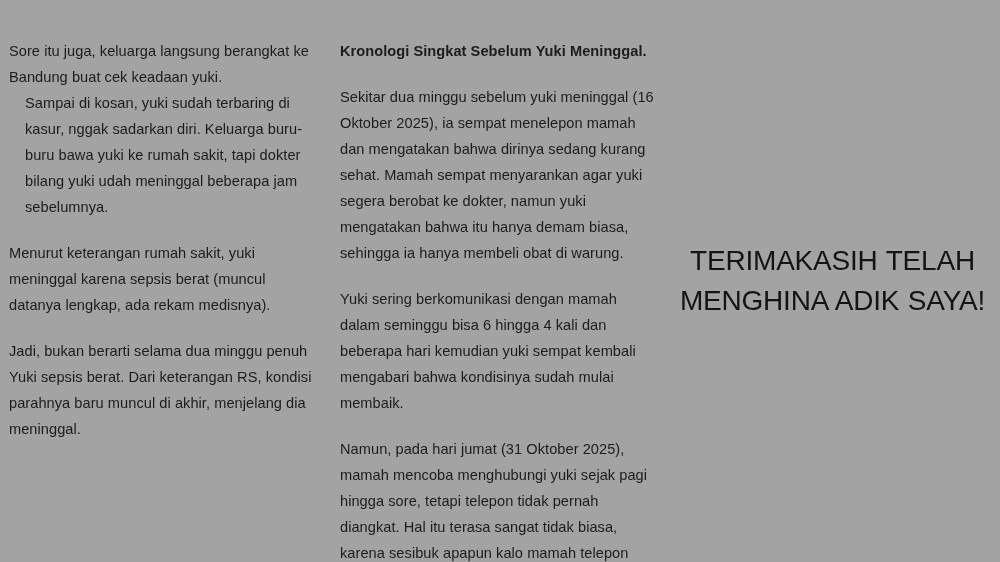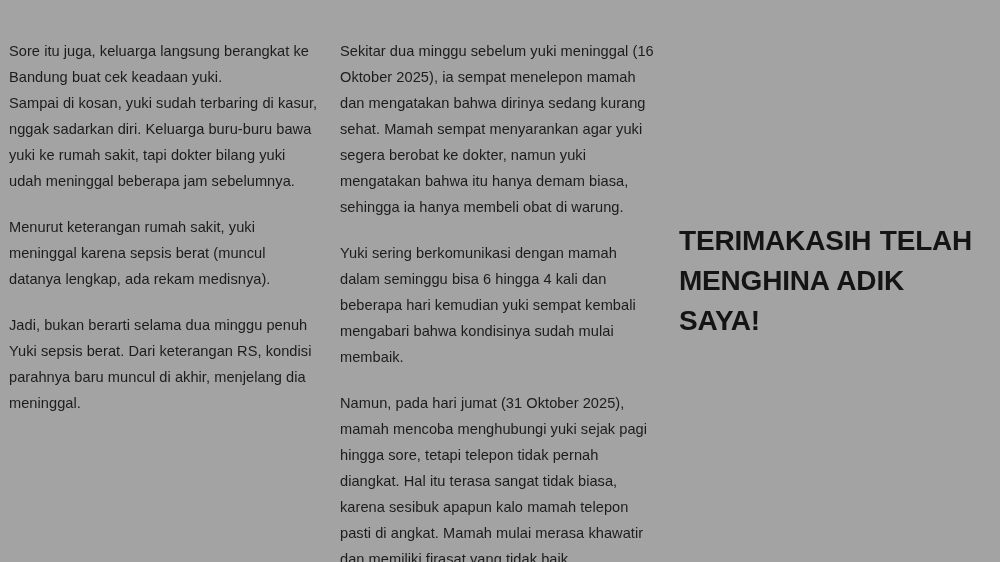--- a/index.html
+++ b/index.html
@@ -64,48 +64,50 @@
   .para + .para {
     margin-top: 20px;
   }
 
   .para.bold {
     font-weight: 700;
   }
 
   .para.tight + .para.tight {
     margin-top: 0;
+    margin-left: 16px;
   }
 
   
   .headline {
     font-size: 28px;
     line-height: 40px;
-    font-weight: 700;
-    text-align: left;
+    font-weight: 400;
+    text-align: center;
     color: #141414;
     margin: 0;
     letter-spacing: -0.2px;
     word-spacing: 1px;
   }
 </style>
 </head>
 <body>
 
 <div class="canvas">
 
   <div class="col col-left">
     <p class="para tight">Sore itu juga, keluarga langsung berangkat ke Bandung buat cek keadaan yuki.</p>
     <p class="para tight">Sampai di kosan, yuki sudah terbaring di kasur, nggak sadarkan diri. Keluarga buru-buru bawa yuki ke rumah sakit, tapi dokter bilang yuki udah meninggal beberapa jam sebelumnya.</p>
     <p class="para">Menurut keterangan rumah sakit, yuki meninggal karena sepsis berat (muncul datanya lengkap, ada rekam medisnya).</p>
     <p class="para tight">Jadi, bukan berarti selama dua minggu penuh Yuki sepsis berat. Dari keterangan RS, kondisi parahnya baru muncul di akhir, menjelang dia meninggal.</p>
 
   </div>
 
   <div class="col col-mid">
+    <p class="para bold">Kronologi Singkat Sebelum Yuki Meninggal.</p>
     <p class="para">Sekitar dua minggu sebelum yuki meninggal (16 Oktober 2025), ia sempat menelepon mamah dan mengatakan bahwa dirinya sedang kurang sehat. Mamah sempat menyarankan agar yuki segera berobat ke dokter, namun yuki mengatakan bahwa itu hanya demam biasa, sehingga ia hanya membeli obat di warung.</p>
     <p class="para">Yuki sering berkomunikasi dengan mamah dalam seminggu bisa 6 hingga 4 kali dan beberapa hari kemudian yuki sempat kembali mengabari bahwa kondisinya sudah mulai membaik.</p>
     <p class="para">Namun, pada hari jumat (31 Oktober 2025), mamah mencoba menghubungi yuki sejak pagi hingga sore, tetapi telepon tidak pernah diangkat. Hal itu terasa sangat tidak biasa, karena sesibuk apapun kalo mamah telepon pasti di angkat. Mamah mulai merasa khawatir dan memiliki firasat yang tidak baik.</p>
   </div>
 
   <div class="col col-right">
     <p class="headline">TERIMAKASIH TELAH MENGHINA ADIK SAYA!</p>
   </div>
 
 </div>

